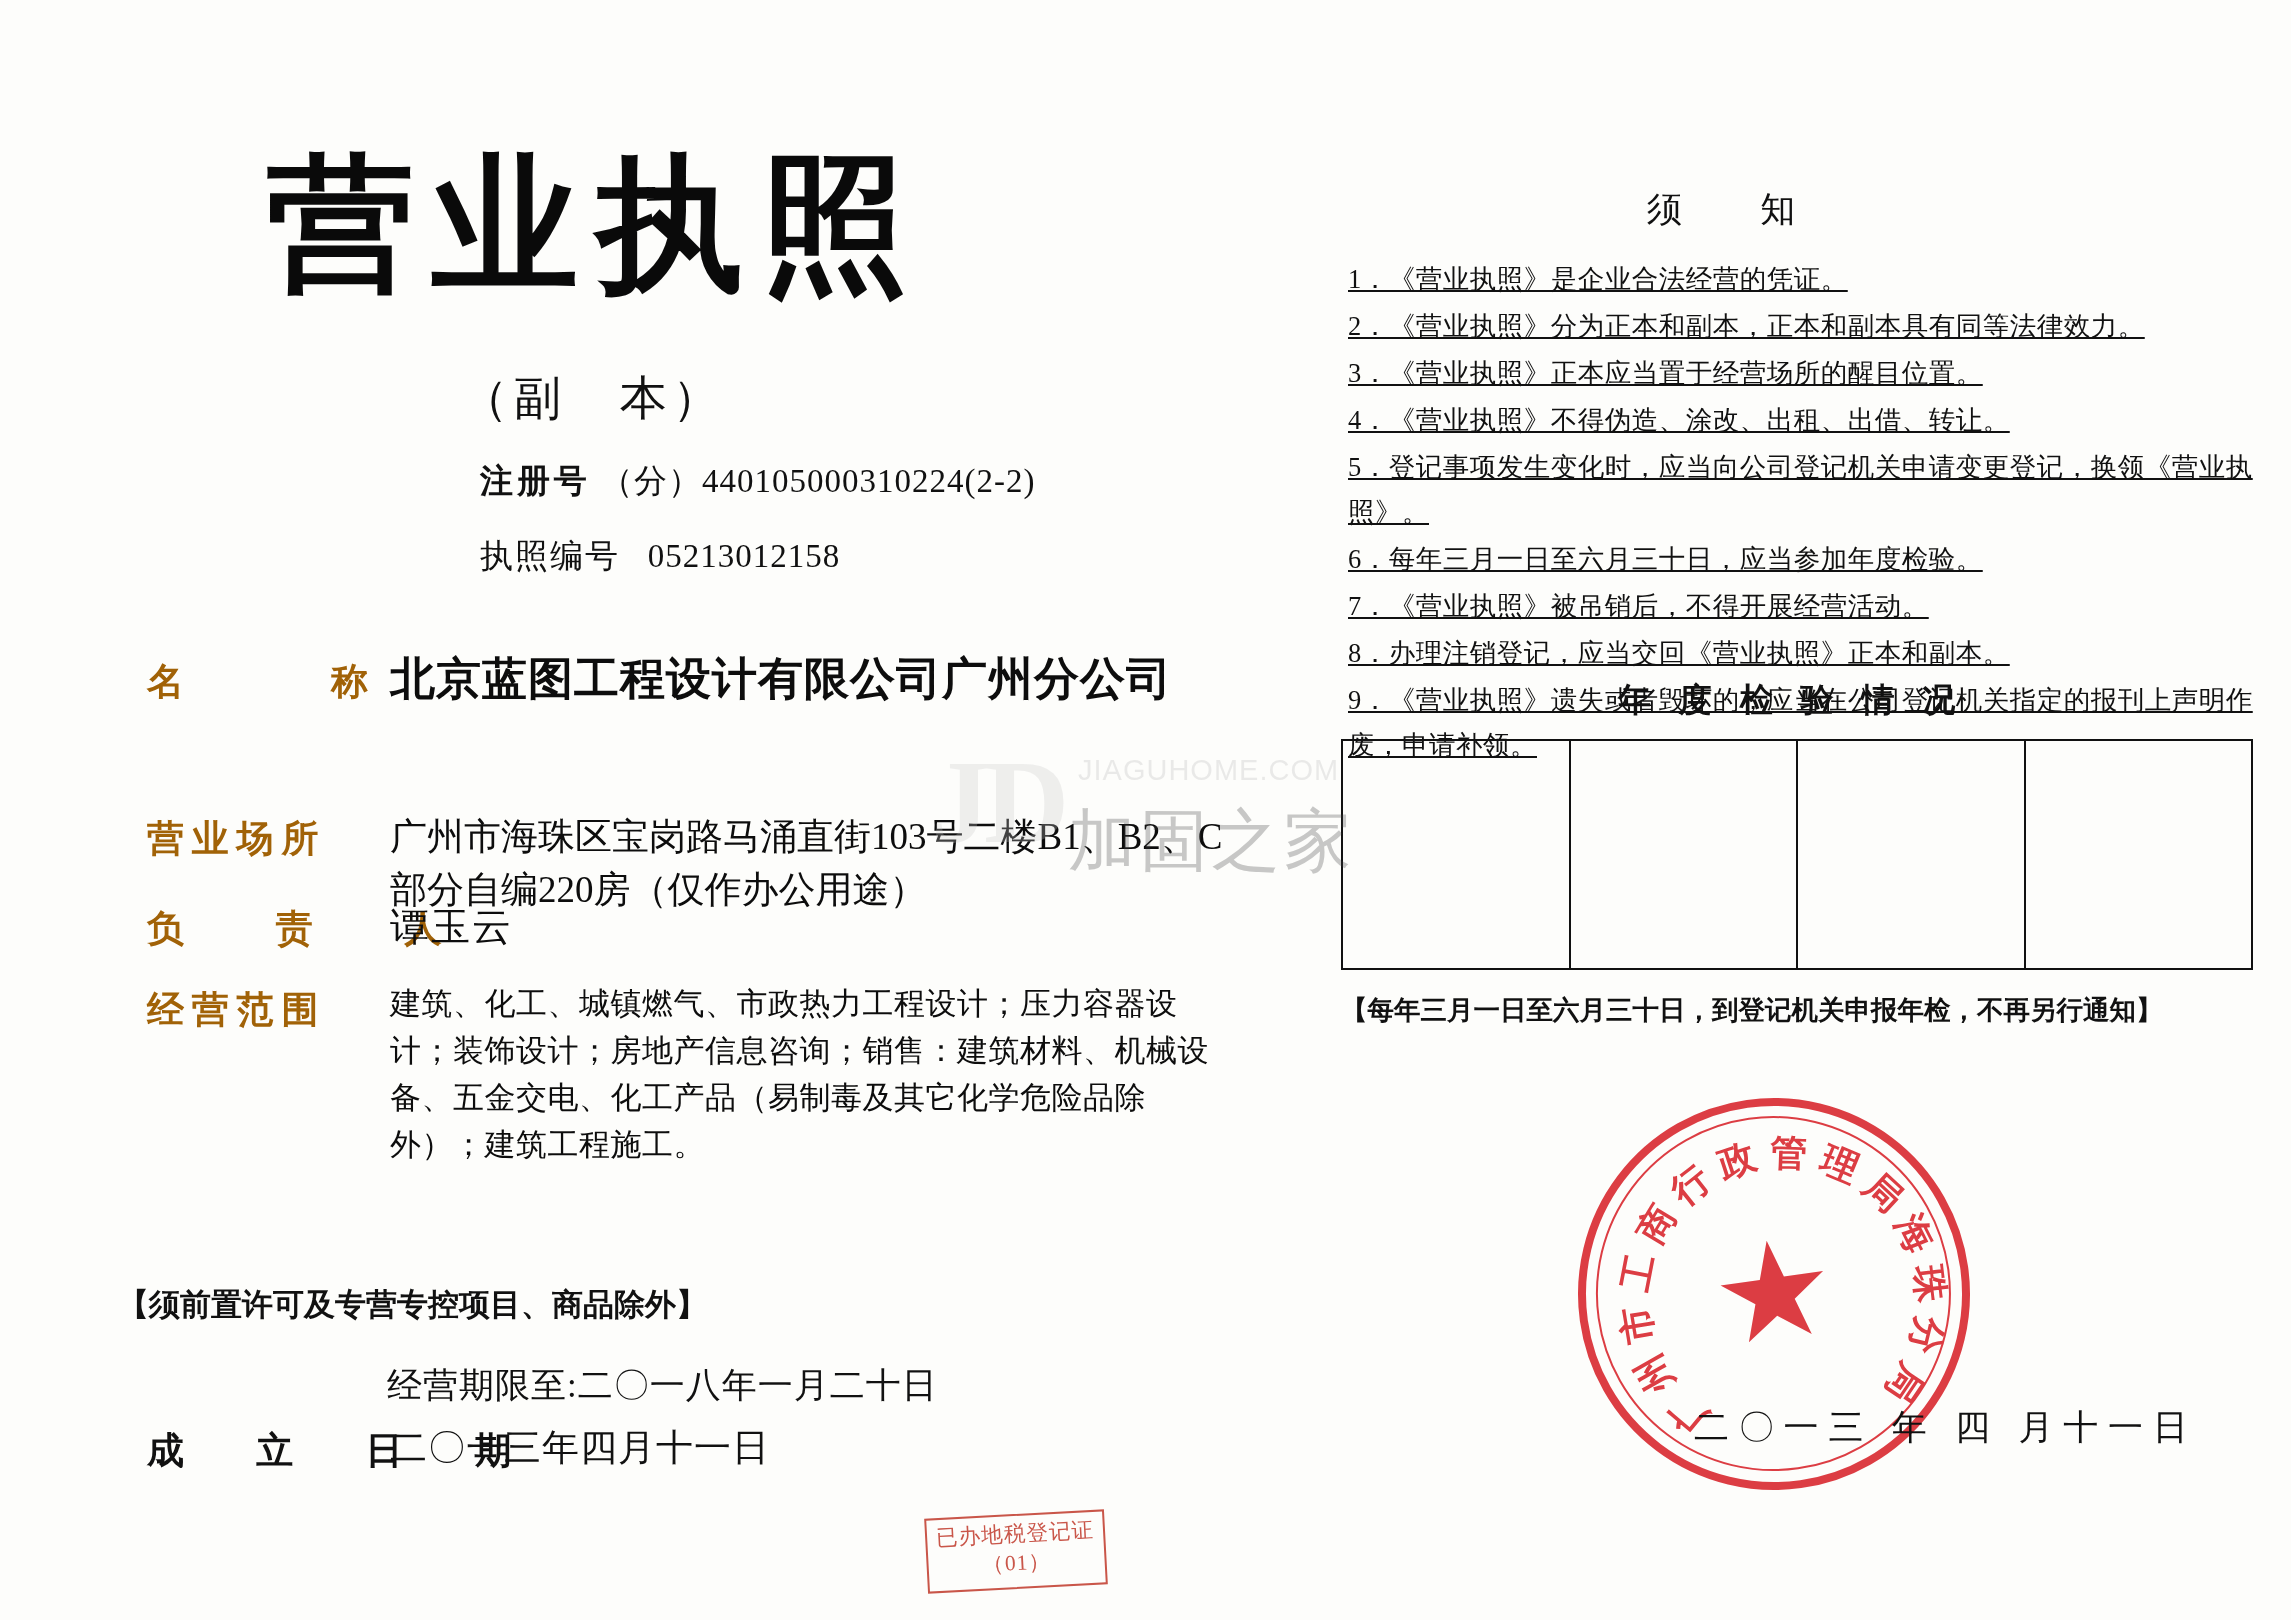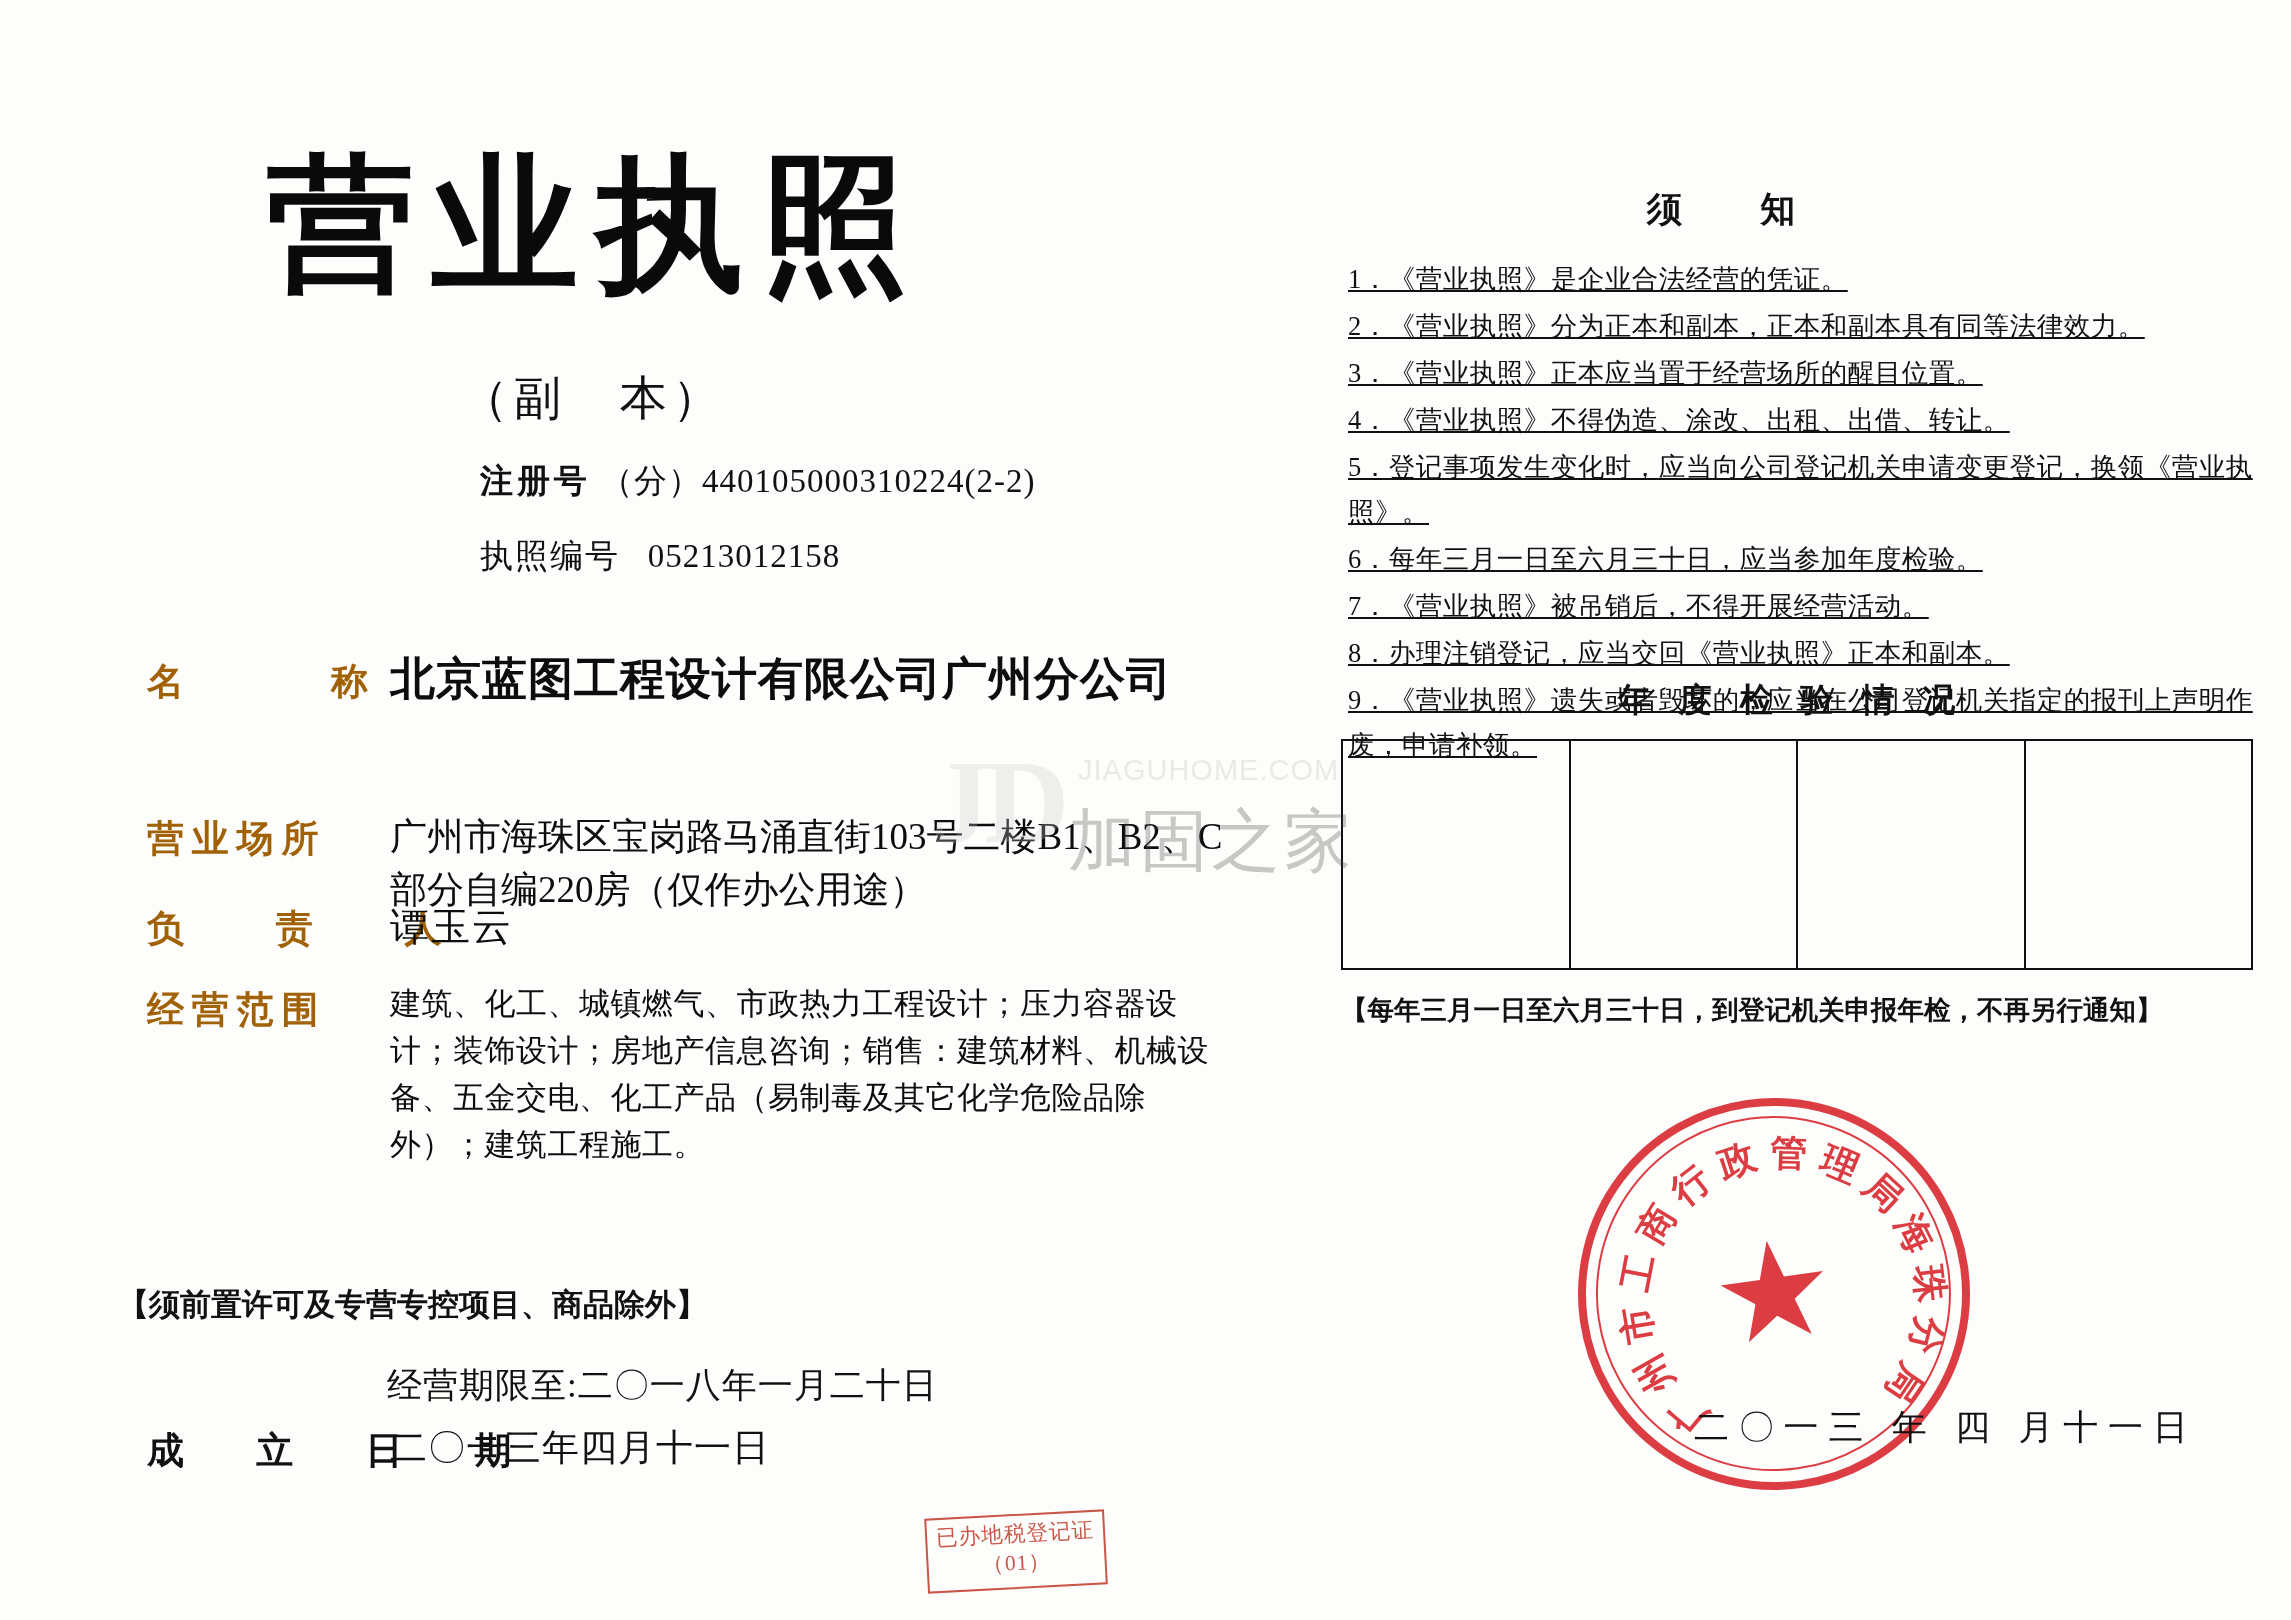--- a/index.html
+++ b/index.html
@@ -203,21 +203,21 @@
     top: 0;
     width: 988px;
     height: 1620px;
   }
 
   #notice-title {
     position: absolute;
     left: 343px;
     top: 186px;
     font-size: 35px;
-    font-weight: bold;
+    font-weight: normal;
     letter-spacing: 21.6px;
     white-space: nowrap;
   }
 
   #notice-list {
     position: absolute;
     left: 44px;
     top: 257px;
     width: 912px;
     font-size: 26.5px;

